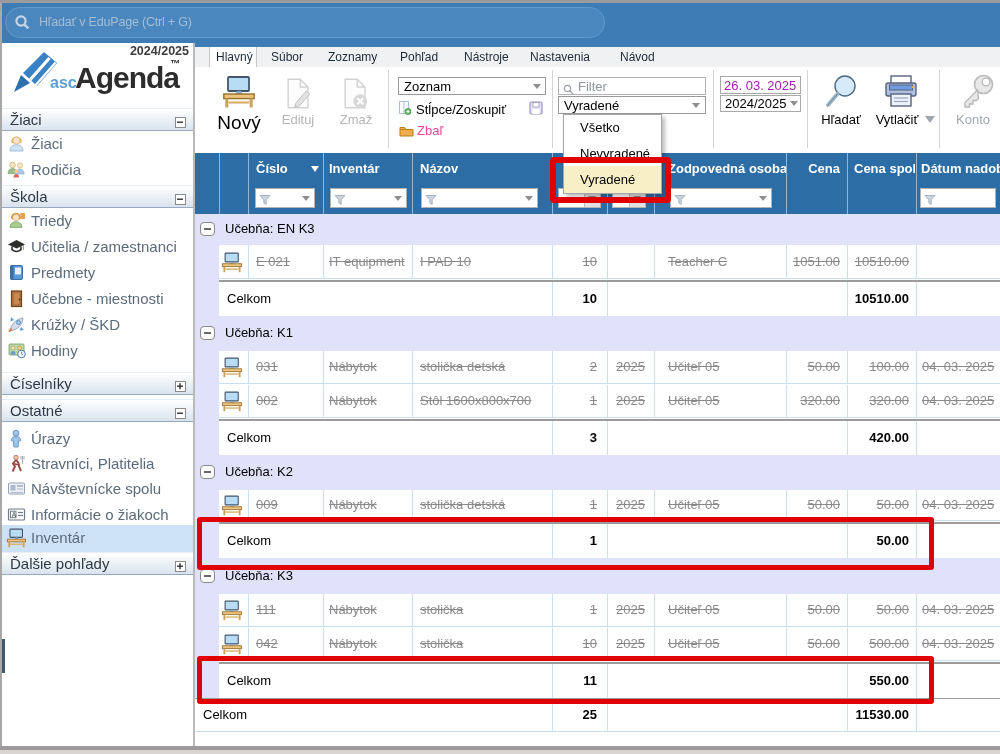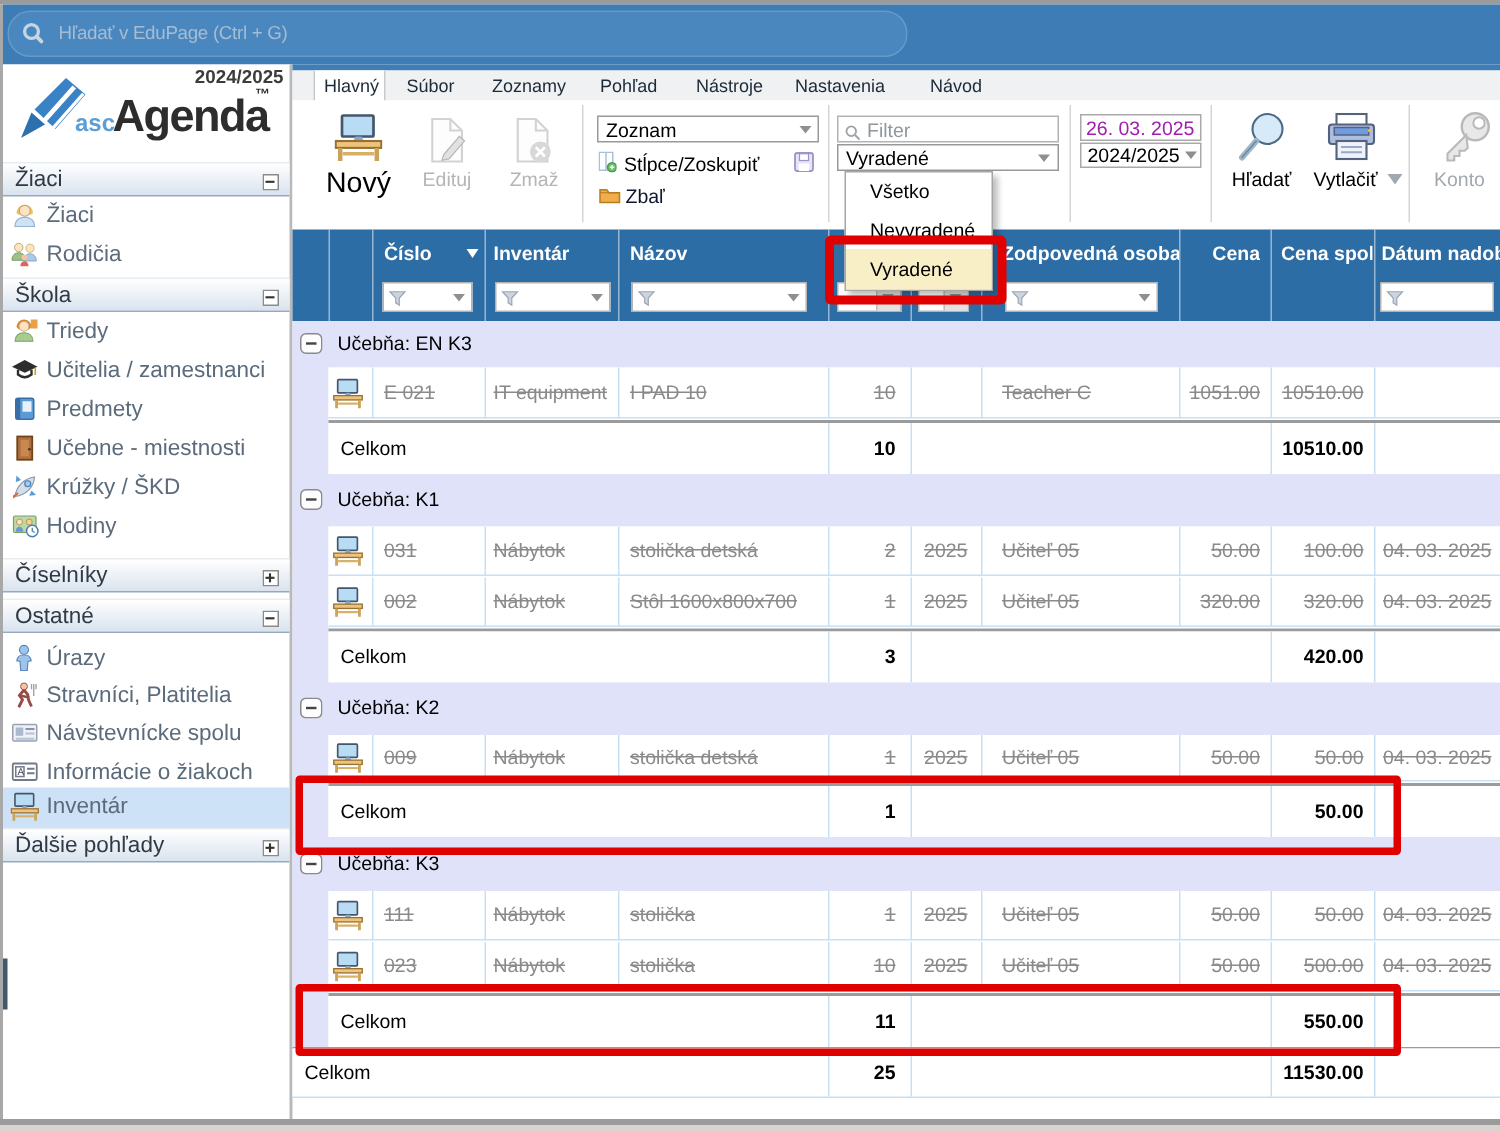--- a/index.html
+++ b/index.html
@@ -214,21 +214,21 @@
 <div class="r" style="left:416px;top:102px;font-size:13px;color:#000">Stĺpce/Zoskupiť</div>
 <div class="r" style="left:529px;top:101px;width:14px;height:14px"><svg width="14" height="14">
       <rect x="1" y="1" width="12" height="12" rx="1.5" fill="#e8e4f4" stroke="#9a94c8" stroke-width="1.2"></rect>
       <rect x="4" y="1.5" width="6" height="4.5" fill="#fff" stroke="#9a94c8" stroke-width=".8"></rect>
       <rect x="3.5" y="8" width="7" height="5" fill="#fff"></rect>
     </svg></div>
 <div class="r" style="left:399px;top:123px;width:15px;height:12px"><svg width="15" height="12">
       <path d="M1 2.5 h4.5 l1.5 2 h7 v6.5 h-13 Z" fill="#f0ad4e" stroke="#b97d1a" stroke-width="1"></path>
       <path d="M1 4.5 h13" stroke="#b97d1a" stroke-width=".8"></path>
     </svg></div>
-<div class="r" style="left:417px;top:123px;font-size:13px;color:#0f172a">Zbaľ</div>
+<div class="r" style="left:417px;top:123px;font-size:13px;color:#ec4899">Zbaľ</div>
 <div class="r fbx" style="left:558px;top:77px;width:148px;height:18px"></div>
 <div class="r" style="left:563px;top:81px;width:11px;height:11px"><svg width="11" height="11">
       <circle cx="4.5" cy="4.5" r="3.2" fill="none" stroke="#9aa2ac" stroke-width="1.2"></circle>
       <line x1="7" y1="7" x2="10" y2="10" stroke="#9aa2ac" stroke-width="1.2"></line>
     </svg></div>
 <div class="r" style="left:578px;top:79px;font-size:13px;color:#8f969e">Filter</div>
 <div class="r" style="left:558px;top:96px;width:148px;height:18px;background:#fff;border:1px solid #999"></div>
 <div class="r" style="left:564px;top:98px;font-size:13px;color:#000">Vyradené</div>
 <div class="r arr" style="left:692px;top:103px"></div>
 <div class="r" style="left:720px;top:76px;width:81px;height:18px;background:#fff;border:1px solid #a9a9a9"></div>
@@ -504,21 +504,21 @@
 <div class="r" style="left:847px;top:628px;width:1px;height:33px;background:#c8e0f4"></div>
 <div class="r" style="left:916px;top:628px;width:1px;height:33px;background:#c8e0f4"></div>
 <div class="r" style="left:222px;top:634px;width:20px;height:21px"><svg width="20" height="21" viewBox="0 0 32 32">
       <rect x="5" y="1" width="21" height="14" rx="1" fill="#b8dcf4" stroke="#44566c" stroke-width="1.8"></rect>
       <path d="M14 15 l-1.5 3 h7 l-1.5-3 Z" fill="#8aa8c8"></path>
       <rect x="0.8" y="18" width="30.4" height="4.6" fill="#ecc47c" stroke="#9a7030" stroke-width="1.4"></rect>
       <path d="M3.8 22.6 V31.4 M28.2 22.6 V31.4" stroke="#caa258" stroke-width="3"></path>
       <path d="M3.8 22.6 V31.4 M28.2 22.6 V31.4" stroke="none"></path>
       <path d="M5.5 26.5 h21" stroke="#d8b068" stroke-width="2.2"></path>
     </svg></div>
-<div class="r strk" style="left:256px;top:636px;height:16px;line-height:16px">023</div>
+<div class="r strk" style="left:256px;top:636px;height:16px;line-height:16px">042</div>
 <div class="r strk" style="left:329px;top:636px;height:16px;line-height:16px">Nábytok</div>
 <div class="r strk" style="left:420px;top:636px;height:16px;line-height:16px">stolička</div>
 <div class="r strk" style="left:512px;width:85px;text-align:right;top:636px;height:16px;line-height:16px">10</div>
 <div class="r strk" style="left:607px;width:47px;text-align:center;top:636px;height:16px;line-height:16px">2025</div>
 <div class="r strk" style="left:668px;top:636px;height:16px;line-height:16px">Učiteľ 05</div>
 <div class="r strk" style="left:760px;width:80px;text-align:right;top:636px;height:16px;line-height:16px">50.00</div>
 <div class="r strk" style="left:829px;width:80px;text-align:right;top:636px;height:16px;line-height:16px">500.00</div>
 <div class="r strk" style="left:922px;top:636px;height:16px;line-height:16px">04. 03. 2025</div>
 <div class="r" style="left:219px;top:662px;width:781px;height:2px;background:#9b9b9b"></div>
 <div class="r" style="left:219px;top:664px;width:781px;height:34px;background:#fff"></div>

